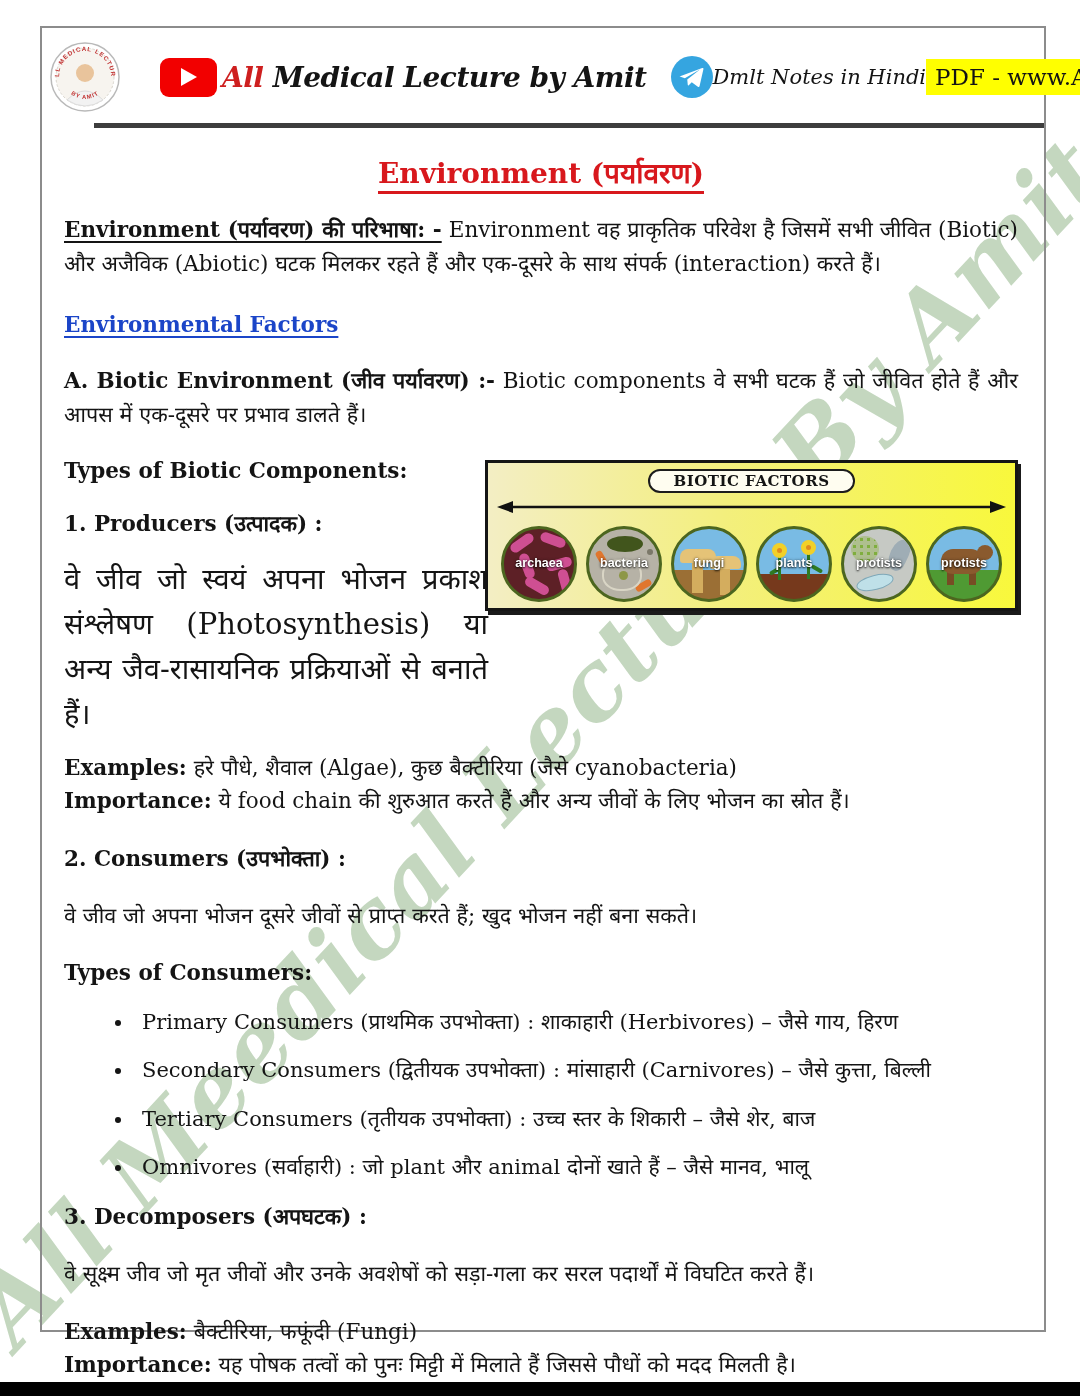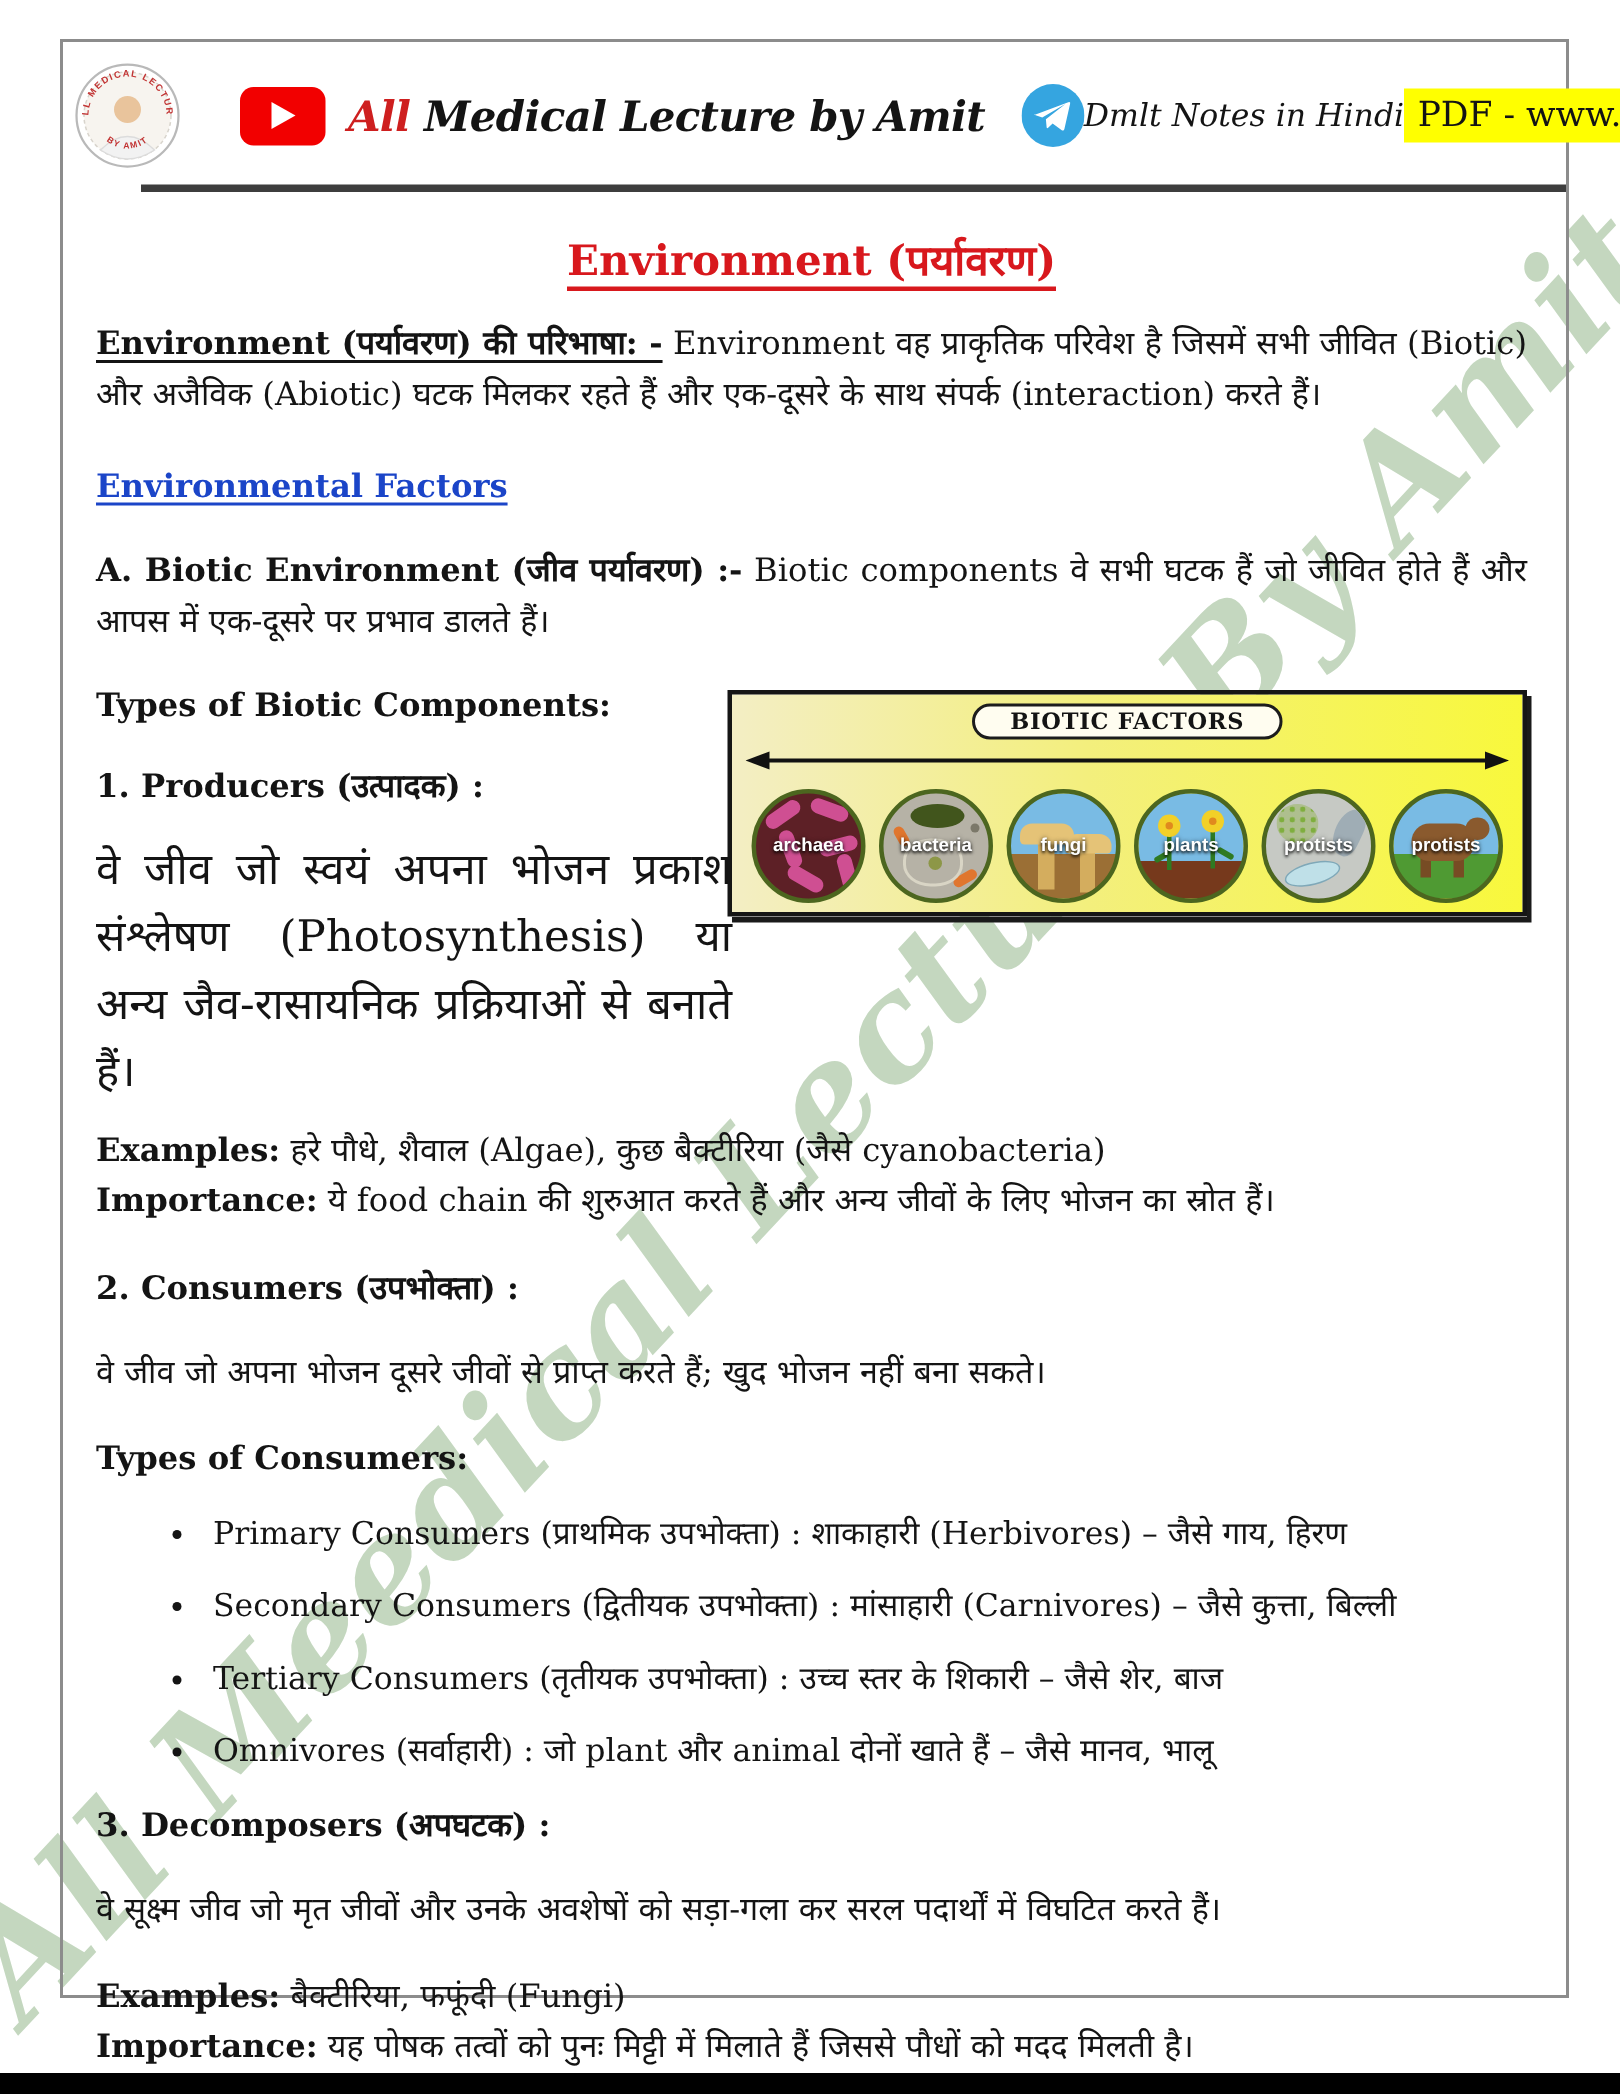--- a/index.html
+++ b/index.html
@@ -17,21 +17,21 @@
     position:absolute;left:40px;top:26px;width:1006px;height:1306px;
     border:2px solid #8c8c8c;box-sizing:border-box;z-index:1;background:transparent;
   }
   .content{position:relative;padding:0 26px 0 22px;}
   
   .top{display:flex;align-items:center;height:86px;padding:6px 4px 0 8px;}
   .logo-badge{width:70px;height:70px;flex:none;}
   .yt-icon{width:57px;height:39px;background:#f20000;border-radius:9px;margin-left:40px;position:relative;flex:none;}
   .yt-icon::after{content:"";position:absolute;left:21px;top:10px;width:0;height:0;
     border-top:9px solid transparent;border-bottom:9px solid transparent;border-left:16px solid #fff;}
-  .brand{margin-left:15px;font-size:28px;font-style:italic;font-weight:bold;white-space:nowrap;letter-spacing:-0.5px;text-align:right;}
+  .brand{margin-left:5px;font-size:28px;font-style:italic;font-weight:bold;white-space:nowrap;letter-spacing:-0.5px;text-align:right;}
   .brand-first{color:#ce1f1f;}
   .tg-icon{width:42px;height:42px;margin-left:24px;flex:none;}
   .tg-label{font-size:21px;white-space:nowrap;font-style:italic;}
   .pdf-box{margin-left:auto;margin-right:4px;background:#ffff00;font-size:23px;padding:5px 9px;white-space:nowrap;}
   .divider{height:5px;background:#3d3d3d;margin:3px 0 0 52px;}
   
   .title{margin:25px 0 0;text-align:center;font-size:28px;font-weight:bold;}
   .title span{color:#d8181d;border-bottom:3px solid #d8181d;padding-bottom:1px;}
   .def{margin:22px 0 0;font-size:21.5px;line-height:1.56;text-align:justify;}
   .lead-bu{font-weight:bold;text-decoration:underline;text-underline-offset:4px;}

